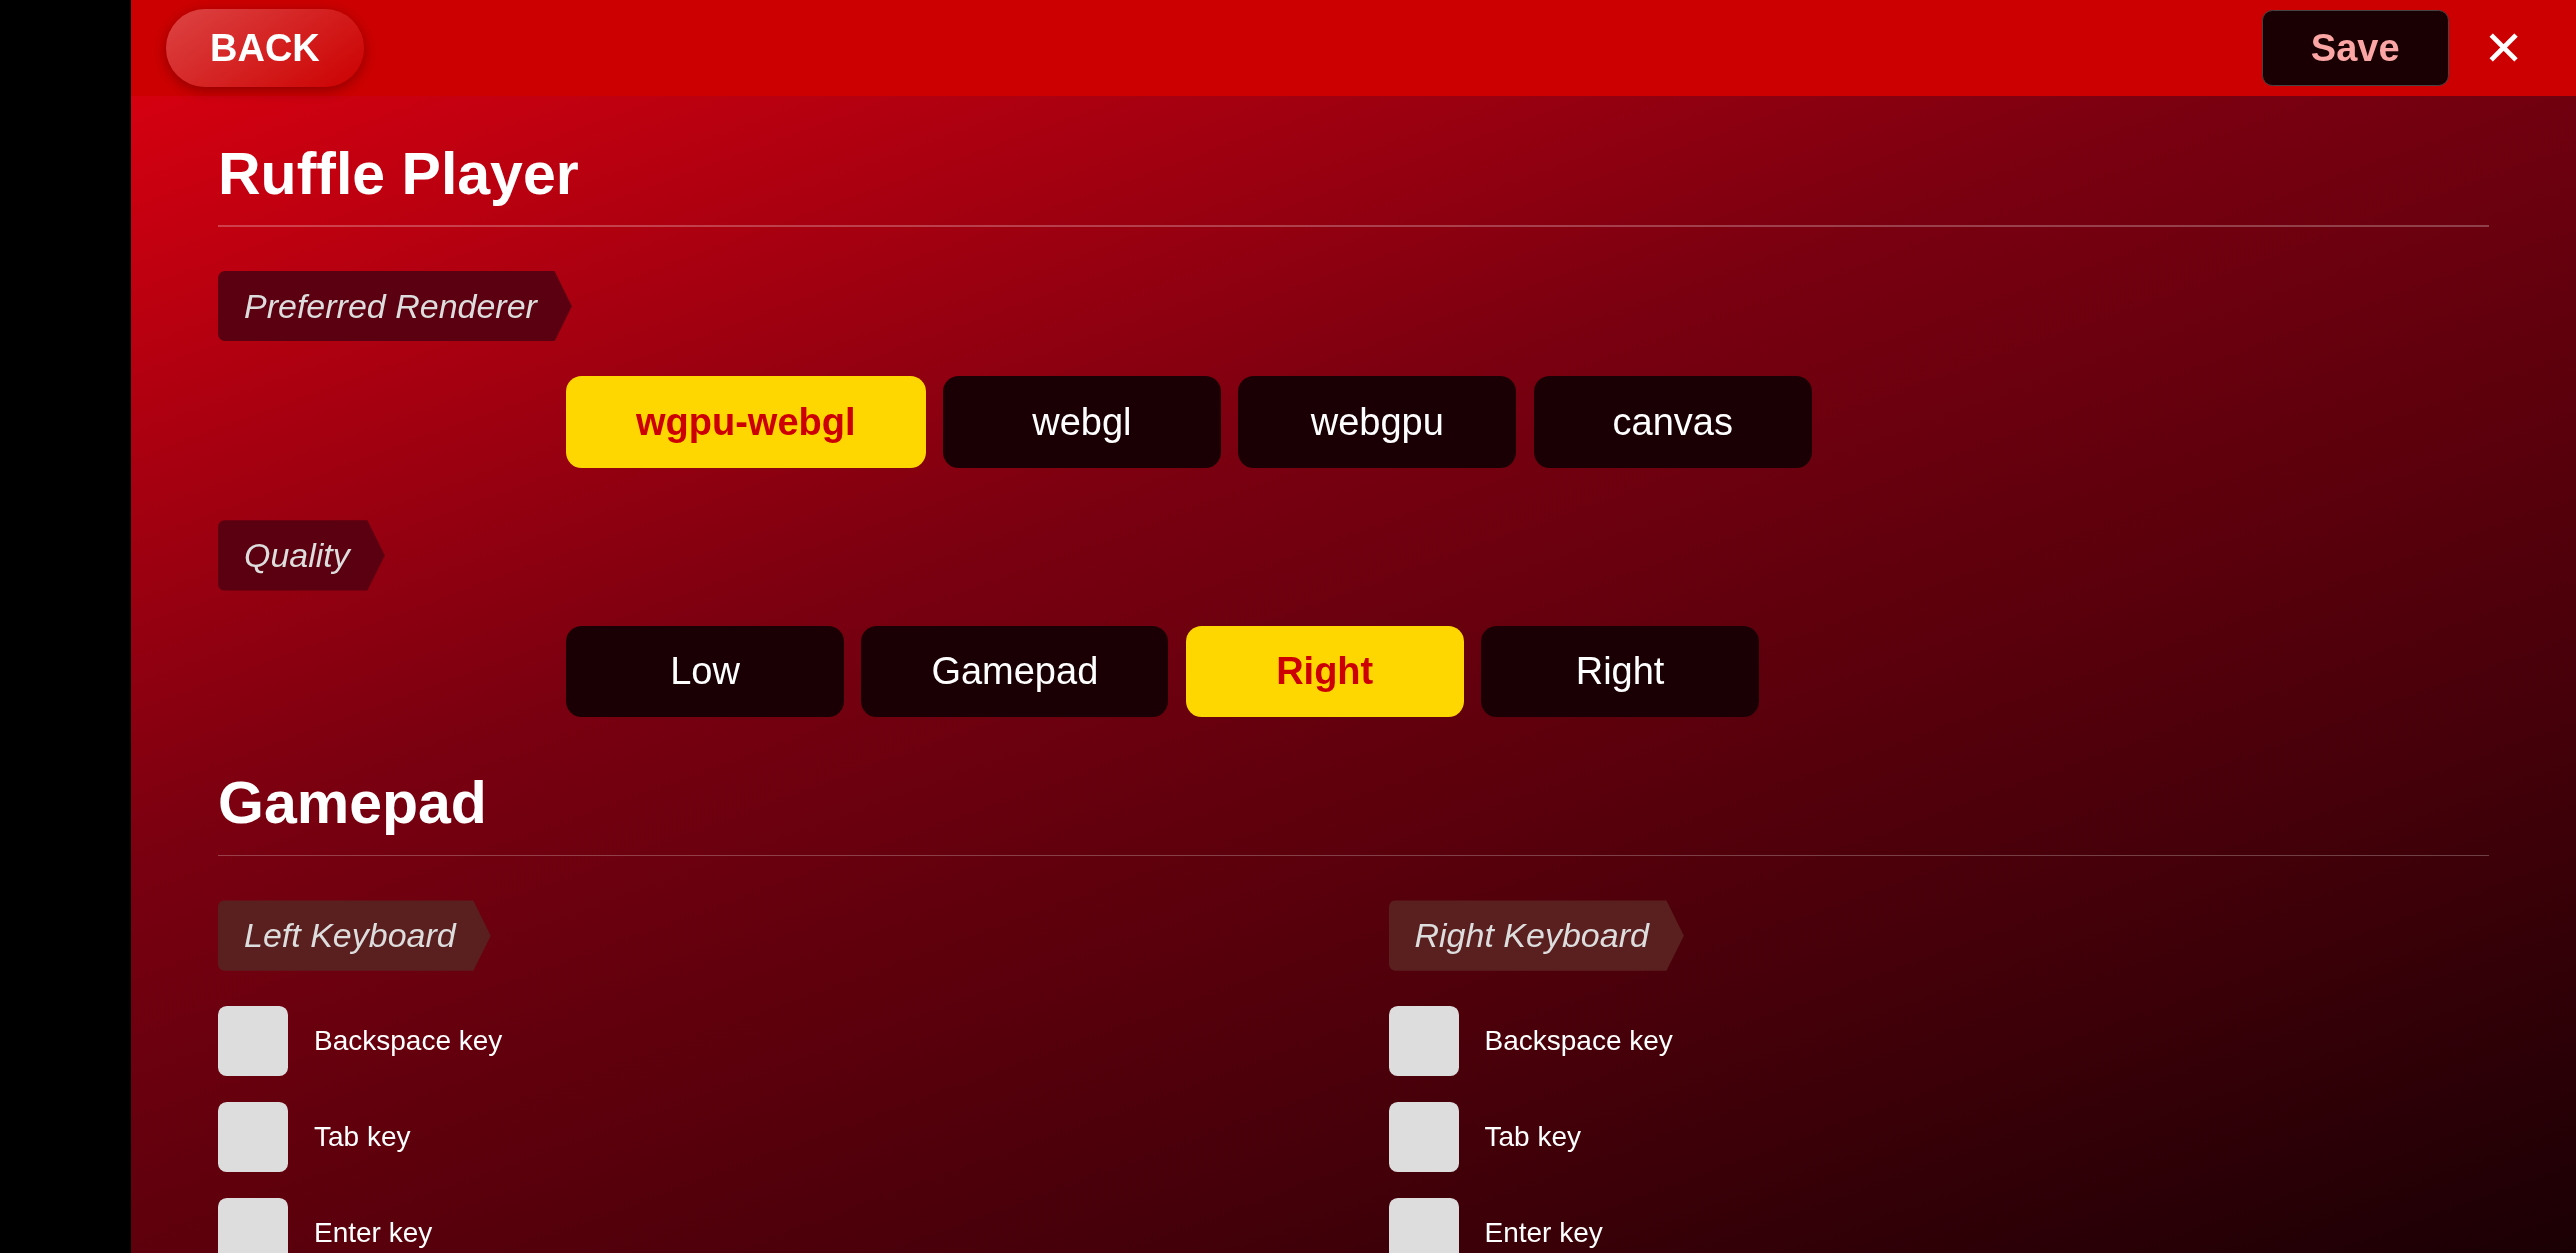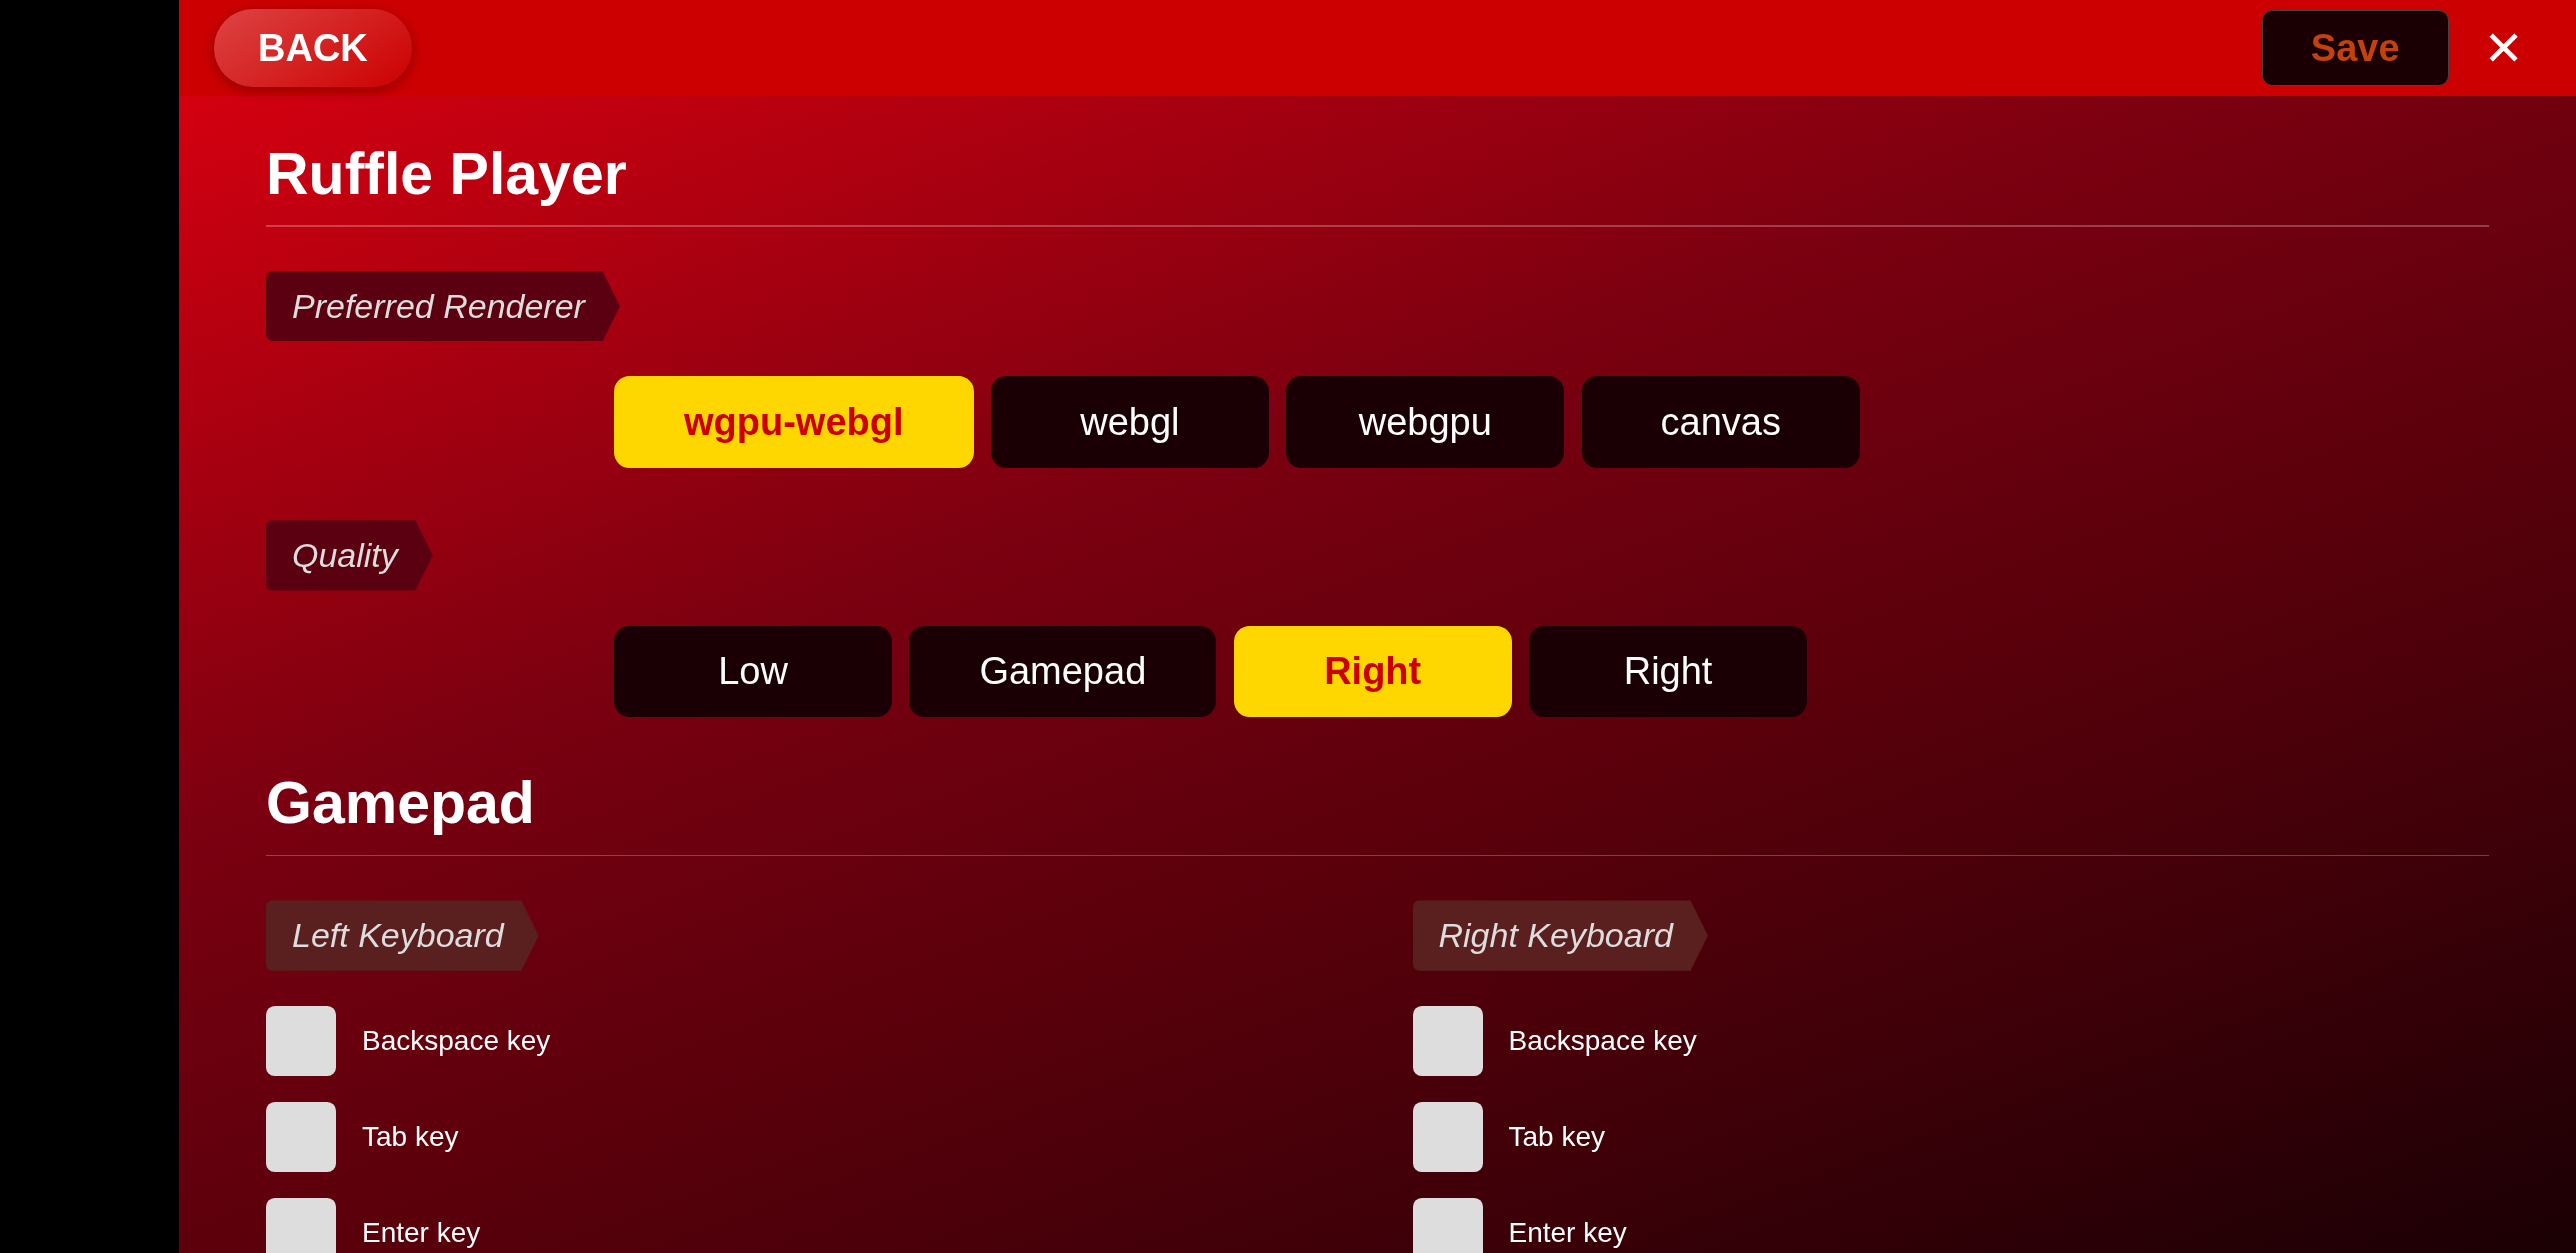--- a/index.html
+++ b/index.html
@@ -7,21 +7,20 @@
       width: 2576px;
       height: 1253px;
       overflow: hidden;
       font-family: 'Arial', sans-serif;
       background: #000;
     }
     .outer {
       display: flex;
       width: 100%;
       height: 100%;
-      gap: 48px;
     }
     .left-sidebar {
       width: 131px;
       background: #000;
       height: 100%;
       flex-shrink: 0;
     }
     .main-content {
       flex: 1;
       background: linear-gradient(160deg, #e00010 0%, #7a0010 40%, #3d0008 80%, #1a0004 100%);
@@ -55,21 +54,21 @@
     .header-right {
       display: flex;
       align-items: center;
       gap: 17.4px;
     }
     .save-btn {
       background: #1a0003;
       border: 1.7px solid #444;
       border-radius: 10.4px;
       padding: 15.7px 48px;
-      color: #c2410c;
+      color: #fca5a5;
       font-size: 38px;
       font-weight: bold;
       cursor: pointer;
     }
     .close-btn {
       background: transparent;
       border: none;
       color: white;
       font-size: 48px;
       cursor: pointer;

